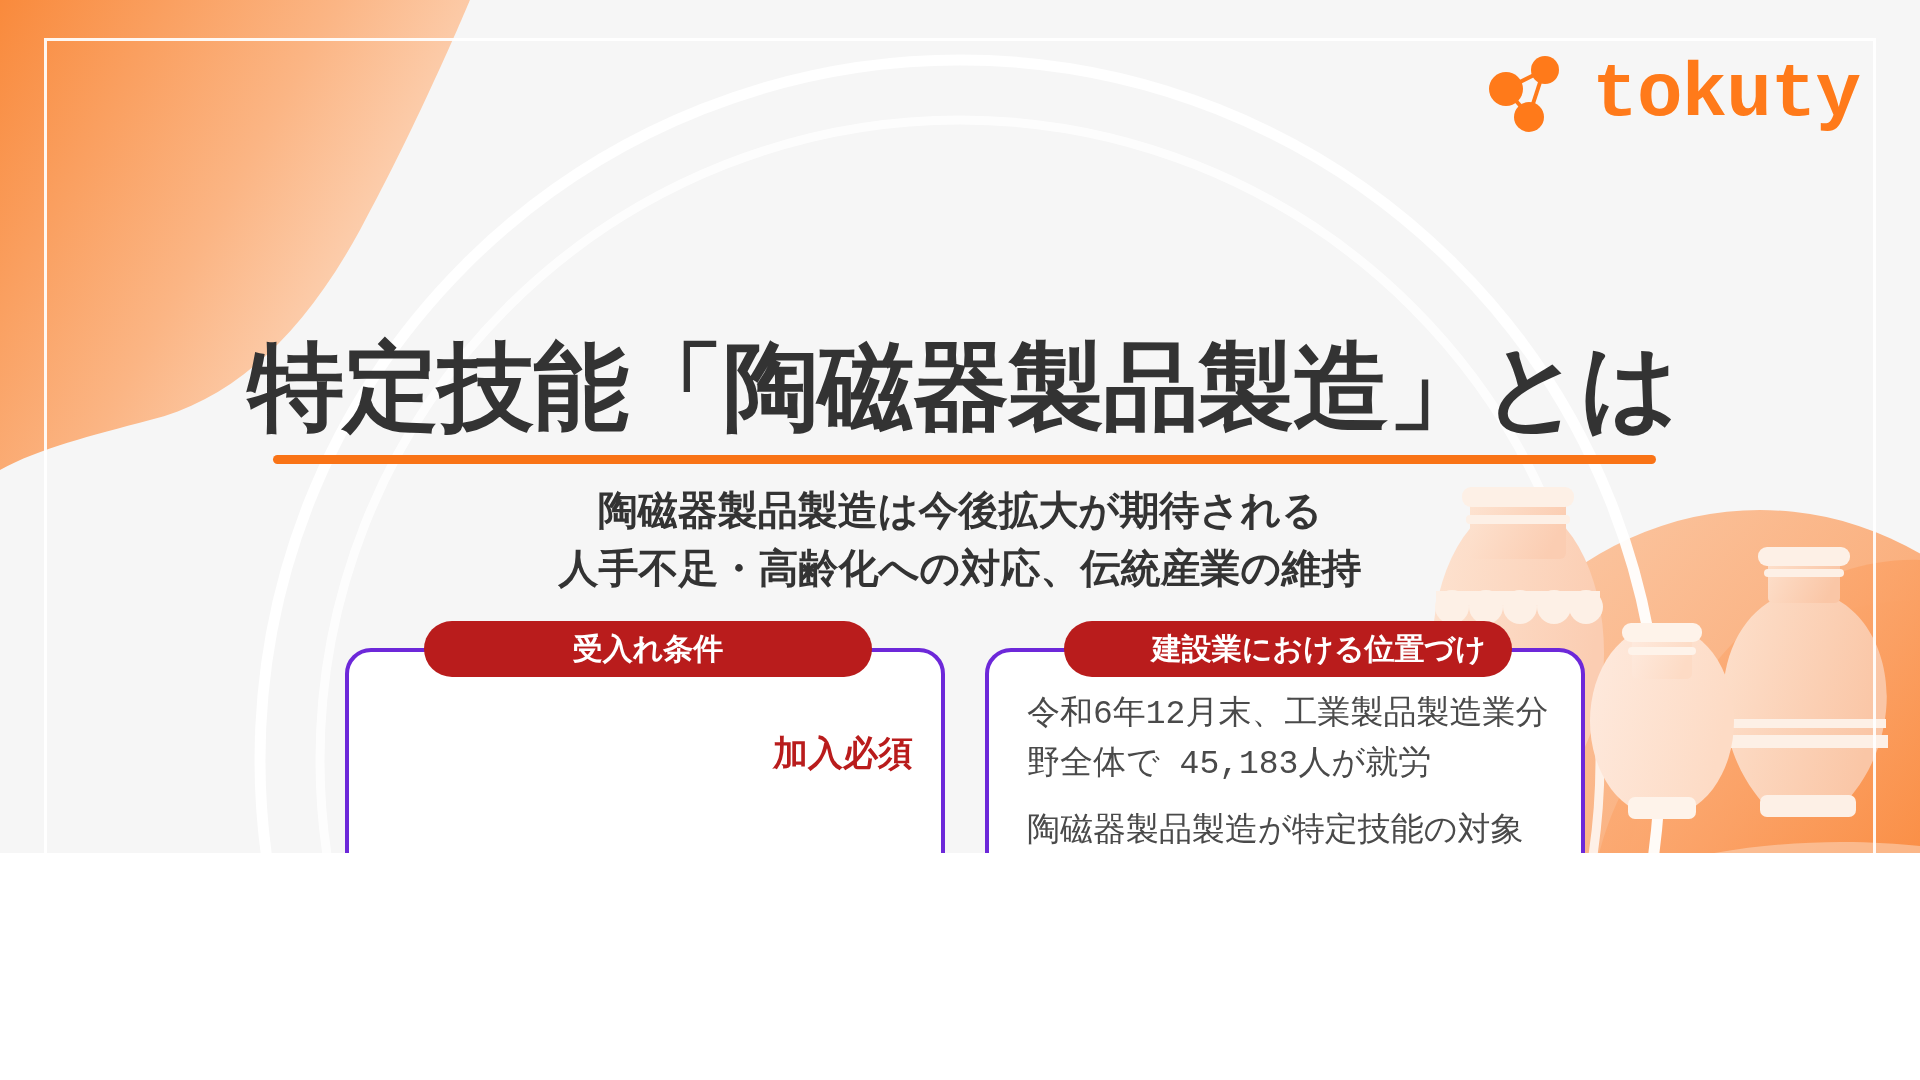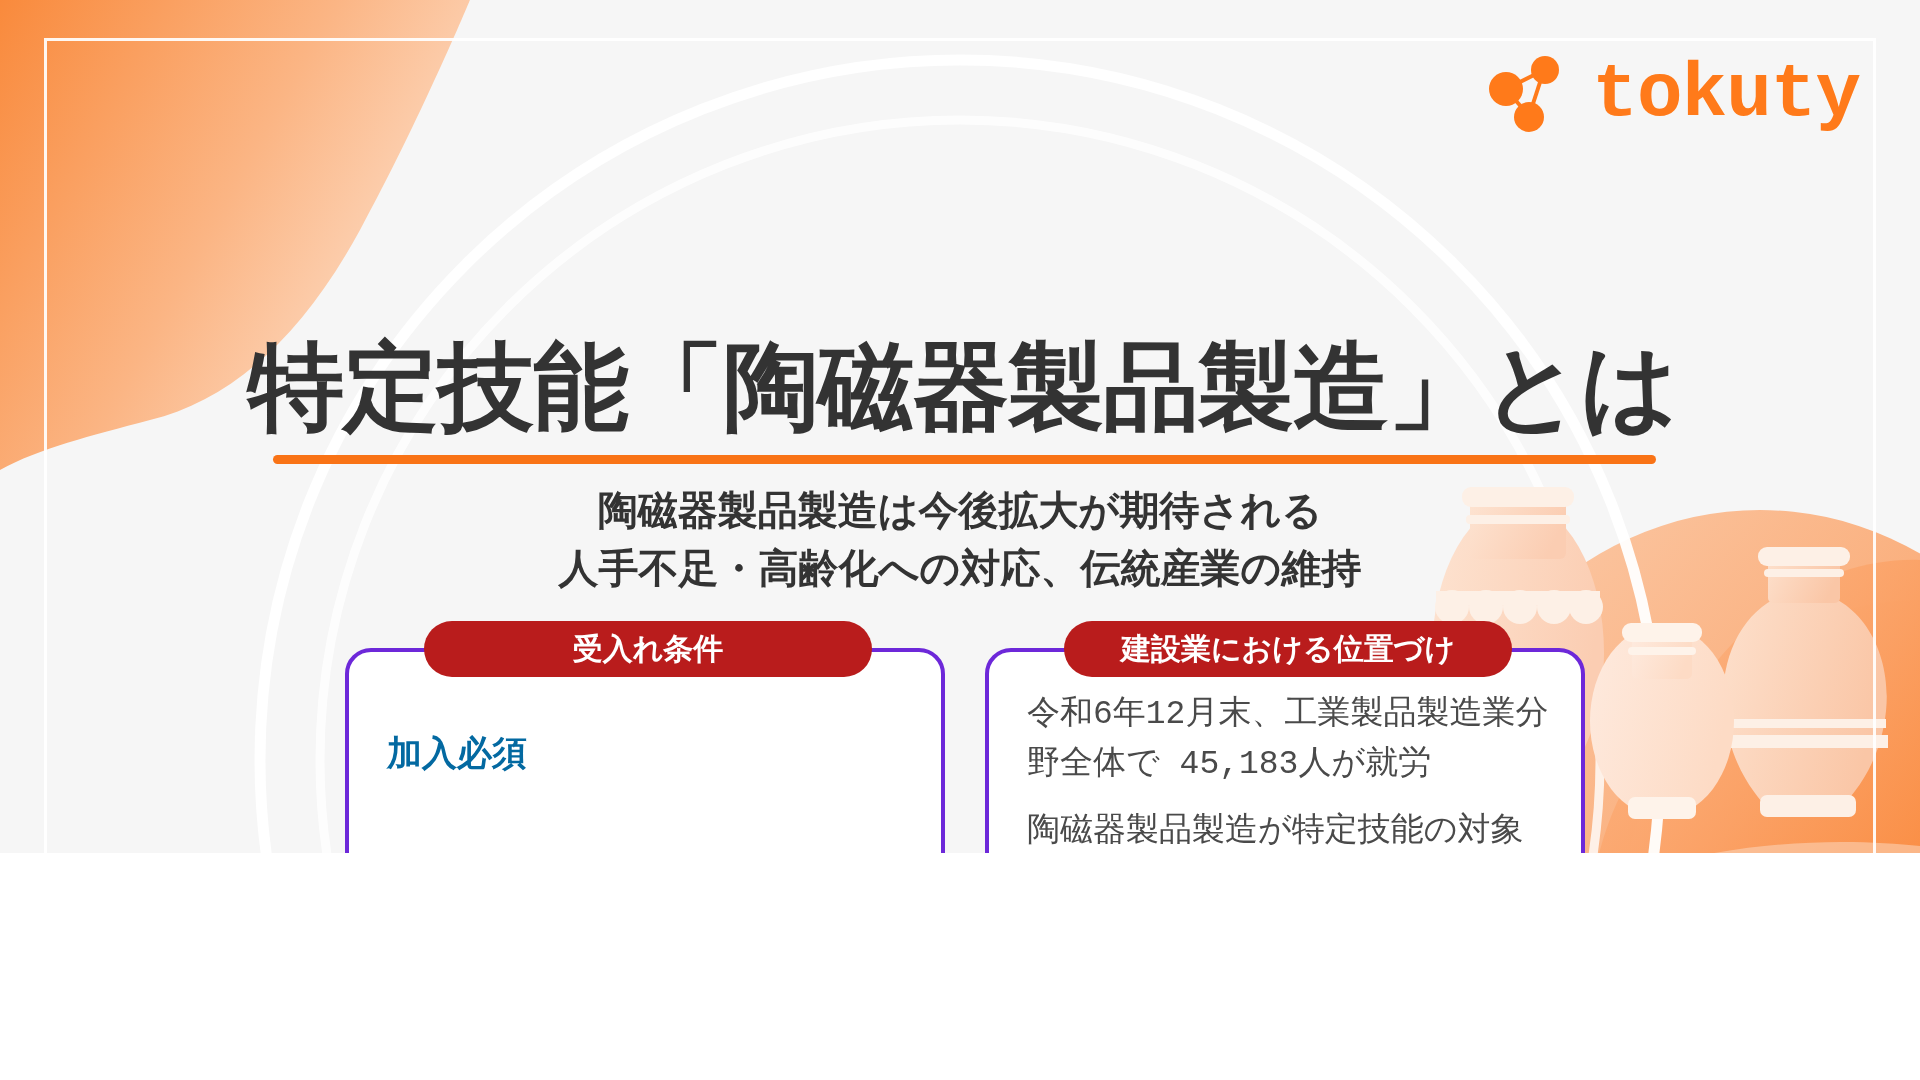--- a/index.html
+++ b/index.html
@@ -132,40 +132,41 @@
     justify-content: center;
     color: #ffffff;
     font-size: 30px;
     font-weight: bold;
     white-space: nowrap;
     padding: 0 26px;
     box-sizing: border-box;
     z-index: 9;
   }
   .badge-left  { left: 424px; top: 621px; width: 448px; }
-  .badge-right { left: 1064px; top: 621px; width: 448px; }
+  .badge-right { left: 1064px; top: 621px; width: 448px; justify-content: flex-end; }
 
   .card-body {
     position: absolute;
     left: 38px;
     right: 28px;
     color: #4a4a4a;
     font-size: 33px;
     line-height: 1.5;
   }
   .card-left .card-body  { top: 78px; }
   .card-right .card-body { top: 38px; }
 
   .para { margin: 0 0 18px 0; }
   .para:last-child { margin-bottom: 0; }
   .kw-small  { font-size: 24px; }
   .line-strong {
     font-weight: bold;
-    color: #0369a1;
+    color: #b91c1c;
     font-size: 35px;
+    text-align: right;
   }
 
   
   .pottery {
     position: absolute;
     right: 0;
     bottom: 0;
     width: 520px;
     height: 430px;
     z-index: 5;

